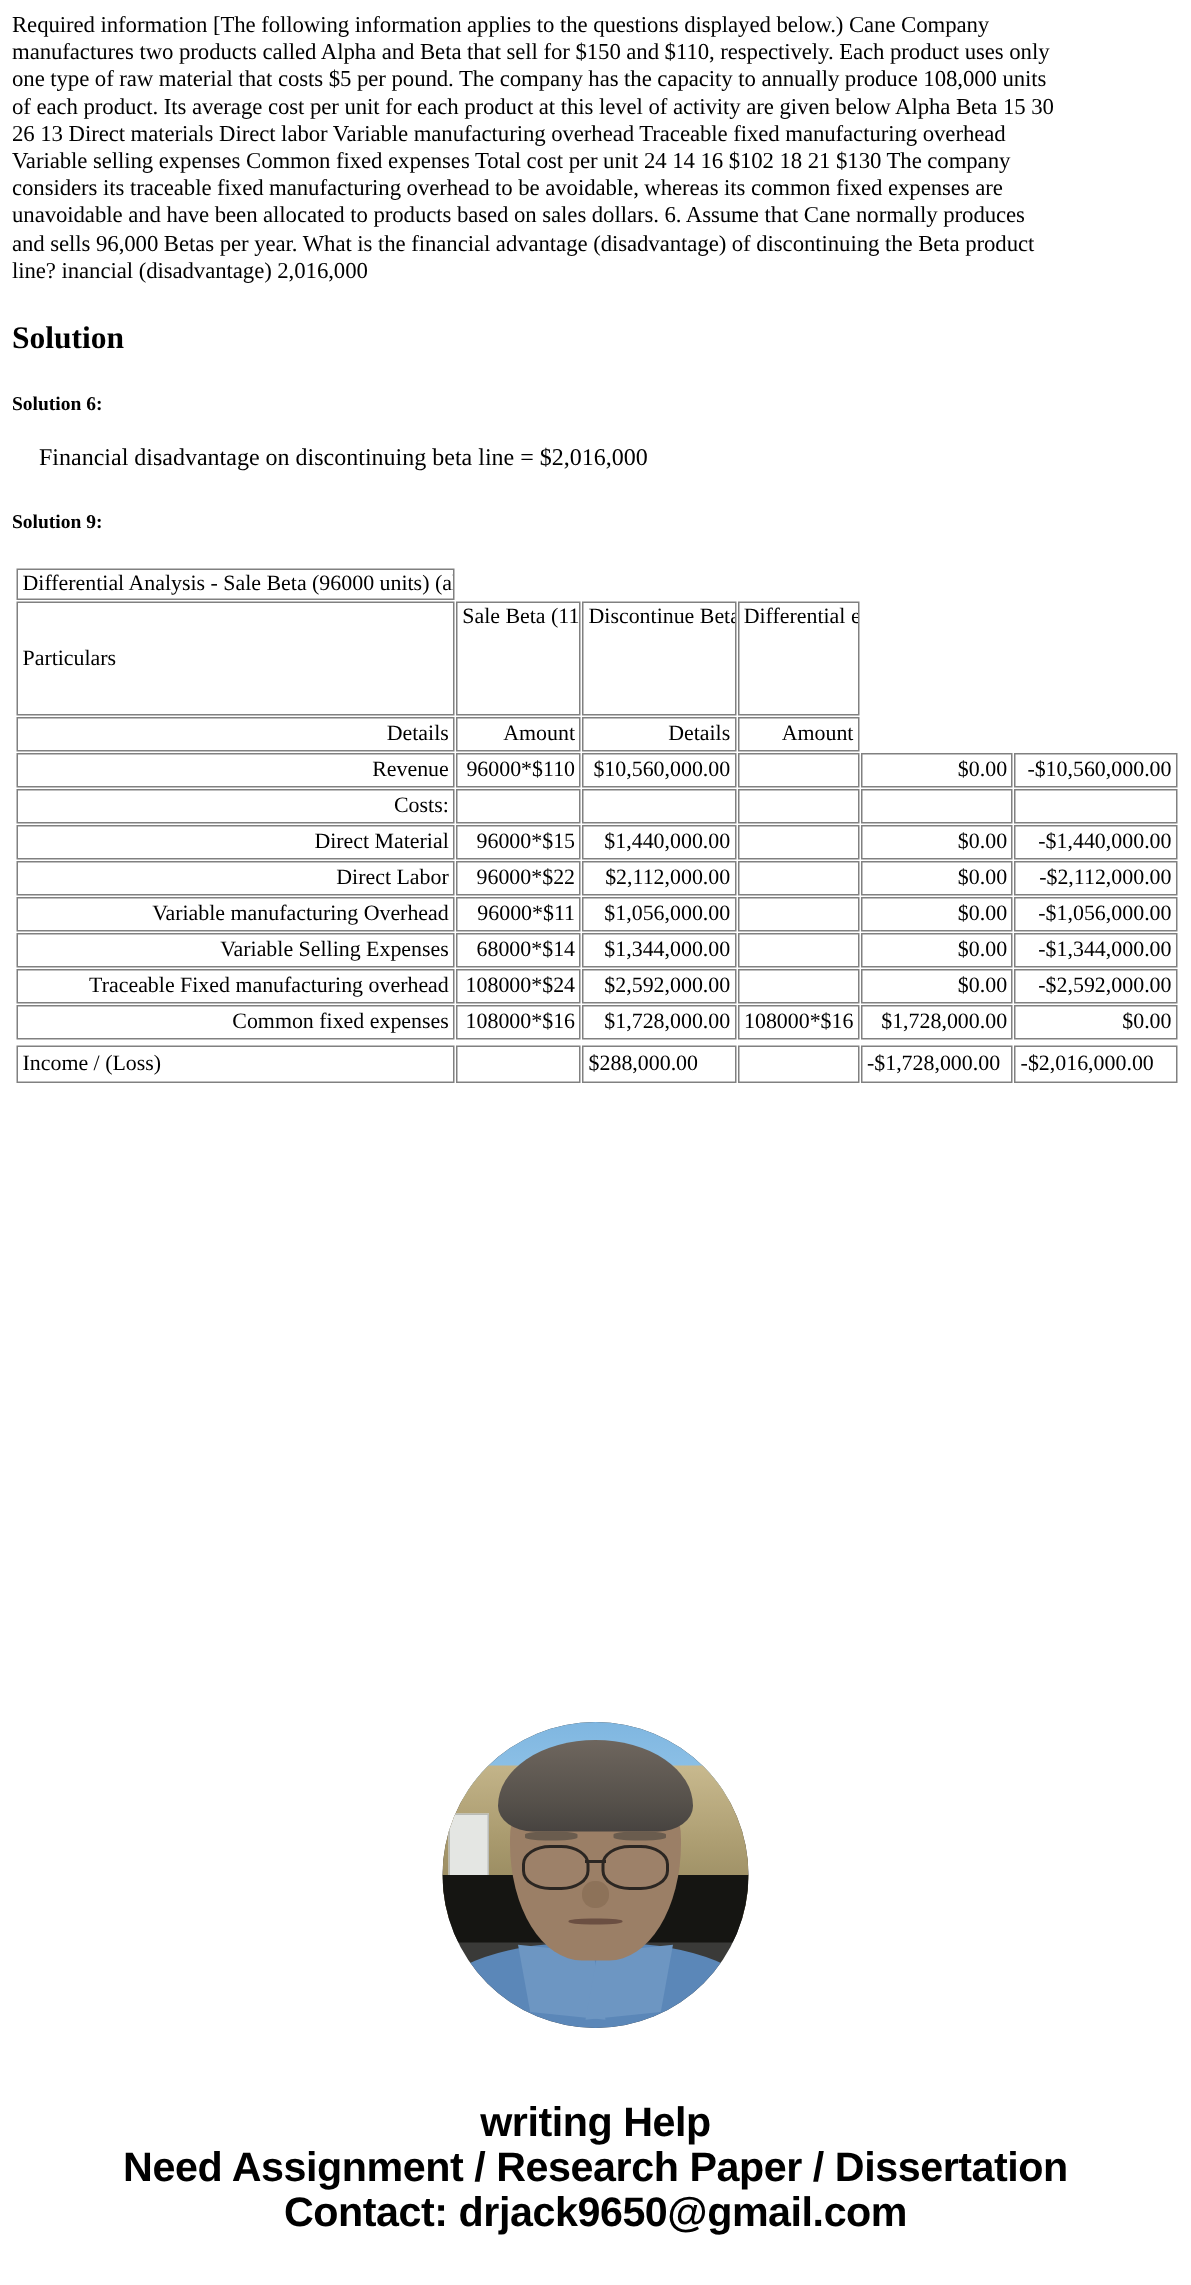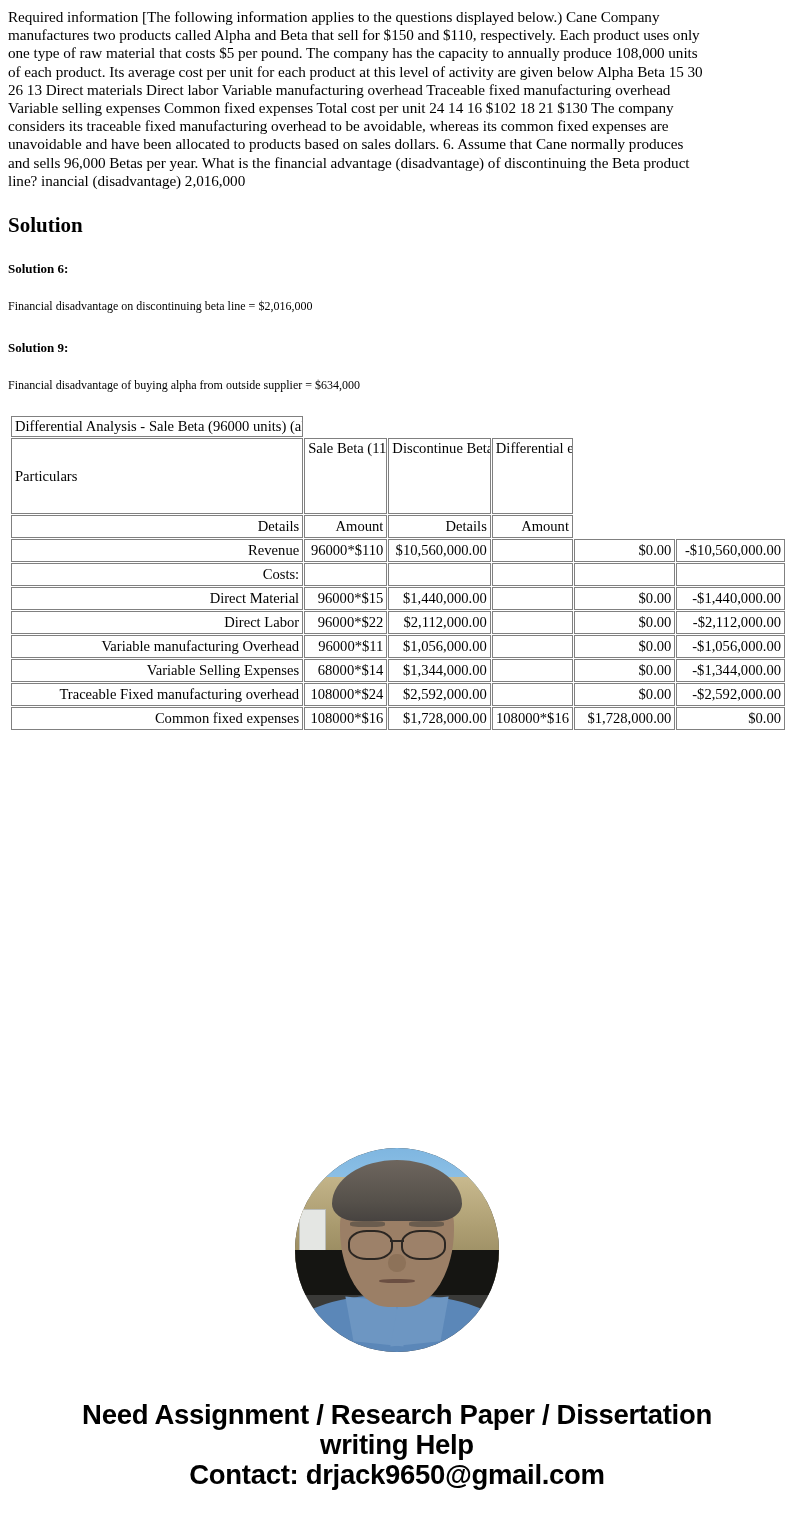--- a/index.html
+++ b/index.html
@@ -38,23 +38,23 @@
   }
 
   .sub-head {
     font-size: 13px;
     font-weight: bold;
     margin: 24px 0 0 0;
     line-height: 18px;
   }
 
   .sub-text {
-    font-size: 12px;
+    font-size: 16px;
     font-weight: normal;
-    margin: 19px 0 0 0;
+    margin: 19px 0 0 18px;
     line-height: 18px;
   }
 
   
   .table-wrap {
     margin-top: 21px;
     padding-left: 2px;
   }
   table.diff-table {
     border-collapse: separate;
@@ -217,21 +217,20 @@
   <p class="intro-para">Required information [The following information applies to the questions displayed below.) Cane Company manufactures two products called Alpha and Beta that sell for $150 and $110, respectively. Each product uses only one type of raw material that costs $5 per pound. The company has the capacity to annually produce 108,000 units of each product. Its average cost per unit for each product at this level of activity are given below Alpha Beta 15 30 26 13 Direct materials Direct labor Variable manufacturing overhead Traceable fixed manufacturing overhead Variable selling expenses Common fixed expenses Total cost per unit 24 14 16 $102 18 21 $130 The company considers its traceable fixed manufacturing overhead to be avoidable, whereas its common fixed expenses are unavoidable and have been allocated to products based on sales dollars. 6. Assume that Cane normally produces and sells 96,000 Betas per year. What is the financial advantage (disadvantage) of discontinuing the Beta product line? inancial (disadvantage) 2,016,000</p>
 
   <h3 class="section-title">Solution</h3>
 
   <p class="sub-head">Solution 6:</p>
 
   <p class="sub-text">Financial disadvantage on discontinuing beta line = $2,016,000</p>
 
   <p class="sub-head">Solution 9:</p>
 
-  <p class="sub-text">Financial disadvantage of buying alpha from outside supplier = $634,000</p>
 
   <div class="table-wrap">
     <table class="diff-table">
       <colgroup>
         <col class="c0">
           <col class="c1">
           <col class="c2">
         <col class="c3">
           <col class="c4">
           <col class="c5">
@@ -330,20 +329,28 @@
 
         <tr class="spacer-row">
           <td></td>
             <td></td>
           <td></td>
             <td></td>
           <td></td>
             <td></td>
         </tr>
 
+        <tr class="total-row">
+          <td>Income / (Loss)</td>
+          <td></td>
+          <td>$288,000.00</td>
+          <td></td>
+          <td>-$1,728,000.00</td>
+          <td>-$2,016,000.00</td>
+        </tr>
 
       </tbody>
     </table>
   </div>
 </div>
 
 <div class="avatar-zone">
   <div class="avatar">
     <div class="av-sky"></div>
     <div class="av-wallL"></div>
@@ -360,16 +367,16 @@
     <div class="av-brow av-browR"></div>
     <div class="av-glassL"></div>
     <div class="av-glassR"></div>
     <div class="av-bridge"></div>
     <div class="av-nose"></div>
     <div class="av-mouth"></div>
   </div>
 </div>
 
 <div class="footer-zone">
+  <div class="footer-line1">writing Help</div>
   <div class="footer-line1">Need Assignment / Research Paper / Dissertation</div>
-  <div class="footer-line1">writing Help</div>
   <div class="footer-line2">Contact: drjack9650@gmail.com</div>
 </div>
 
 </body></html>

